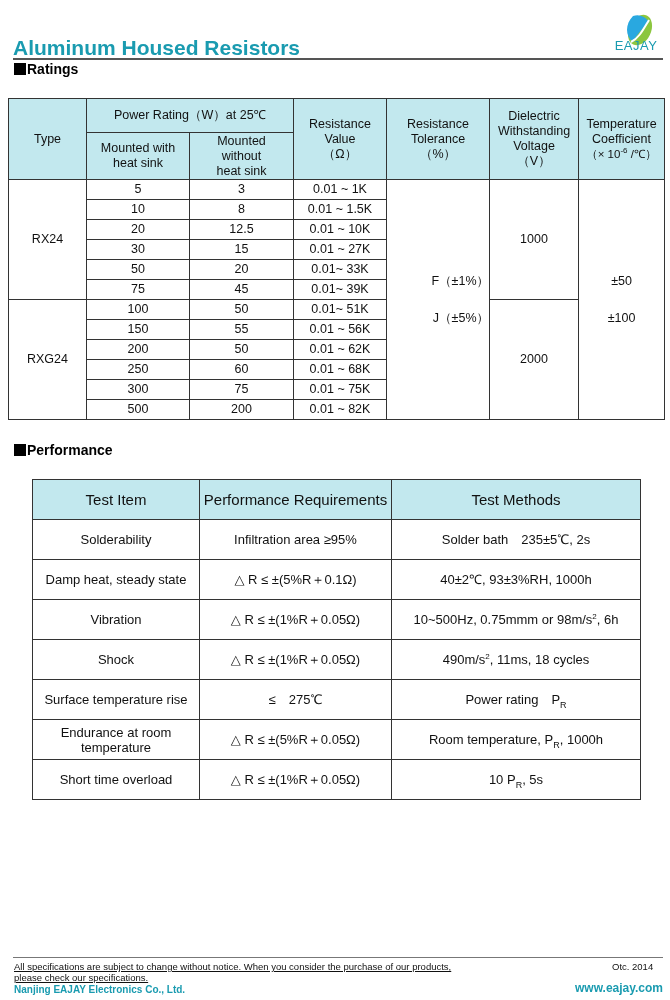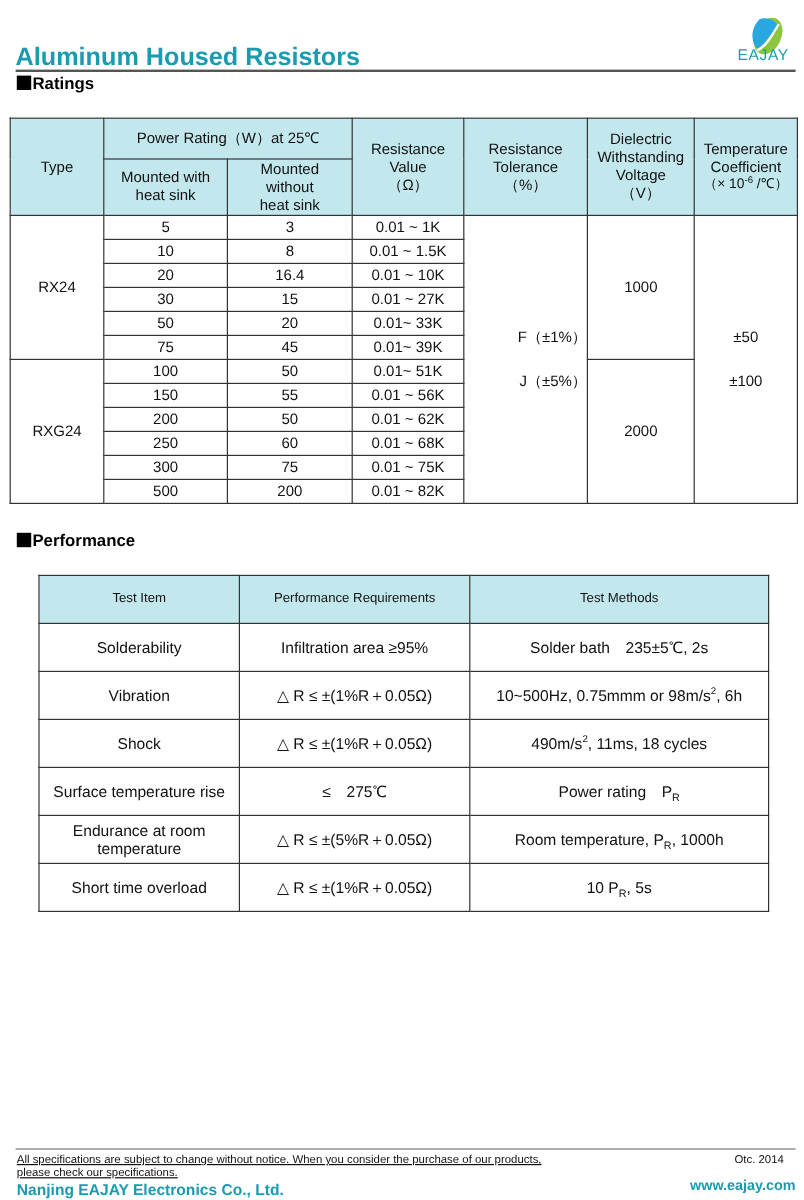--- a/index.html
+++ b/index.html
@@ -31,33 +31,33 @@
       border: 1px solid #333; text-align: center; vertical-align: middle;
       font-weight: normal; font-size: 12.5px; padding: 0; line-height: 15px;
     }
     th { background: #c2e8ee; }
     #ratings { left: 8px; top: 98px; width: 656px; }
     #ratings td { height: 19px; }
     #ratings th.r1 { height: 33px; }
     #ratings th.r2 { height: 46px; }
     .stack { line-height: 24px; }
     #perf { left: 32px; top: 479px; width: 608px; }
-    #perf th { height: 39px; font-size: 11px; }
+    #perf th { height: 39px; font-size: 15px; }
     #perf td { height: 39px; font-size: 13px; }
     sup { font-size: 8px; vertical-align: super; line-height: 0; }
     sub { font-size: 9px; vertical-align: sub; line-height: 0; }
     .footer-rule {
       position: absolute; left: 13px; top: 957px; width: 650px; height: 1px; background: #777;
     }
     .footer-note {
       position: absolute; left: 14px; top: 961px; width: 460px; font-size: 9.5px; line-height: 11px; color: #111; text-decoration: underline;
     }
     .footer-date { position: absolute; left: 612px; top: 961px; font-size: 9.5px; color: #111; }
     .footer-company {
-      position: absolute; left: 14px; top: 984px; font-size: 13px; font-weight: bold; color: #1a9bb0;
+      position: absolute; left: 14px; top: 984px; font-size: 10px; font-weight: bold; color: #1a9bb0;
     }
     .footer-url {
       position: absolute; left: 575px; top: 981px; font-size: 12px; font-weight: bold; color: #1a9bb0;
     }
   </style>
 </head>
 <body>
 
 <div class="title">Aluminum Housed Resistors</div>
 <svg class="logo" viewBox="0 0 46 40">
@@ -135,21 +135,21 @@
         </div>
       </td>
     </tr>
     <tr>
       <td>10</td>
       <td>8</td>
       <td>0.01 ~ 1.5K</td>
     </tr>
     <tr>
       <td>20</td>
-      <td>16.4</td>
+      <td>12.5</td>
       <td>0.01 ~ 10K</td>
     </tr>
     <tr>
       <td>30</td>
       <td>15</td>
       <td>0.01 ~ 27K</td>
     </tr>
     <tr>
       <td>50</td>
       <td>20</td>
@@ -213,20 +213,25 @@
       <th>Test Methods</th>
     </tr>
   </thead>
   <tbody>
     <tr>
       <td>Solderability</td>
       <td>Infiltration area ≥95%</td>
       <td>Solder bath　235±5℃, 2s</td>
     </tr>
     <tr>
+      <td>Damp heat, steady state</td>
+      <td>△ R ≤ ±(5%R＋0.1Ω)</td>
+      <td>40±2℃, 93±3%RH, 1000h</td>
+    </tr>
+    <tr>
       <td>Vibration</td>
       <td>△ R ≤ ±(1%R＋0.05Ω)</td>
       <td><span>10~500Hz, 0.75mmm or 98m/s</span><sup>2</sup><span>, 6h</span></td>
     </tr>
     <tr>
       <td>Shock</td>
       <td>△ R ≤ ±(1%R＋0.05Ω)</td>
       <td><span>490m/s</span><sup>2</sup><span>, 11ms, 18 cycles</span></td>
     </tr>
     <tr>

